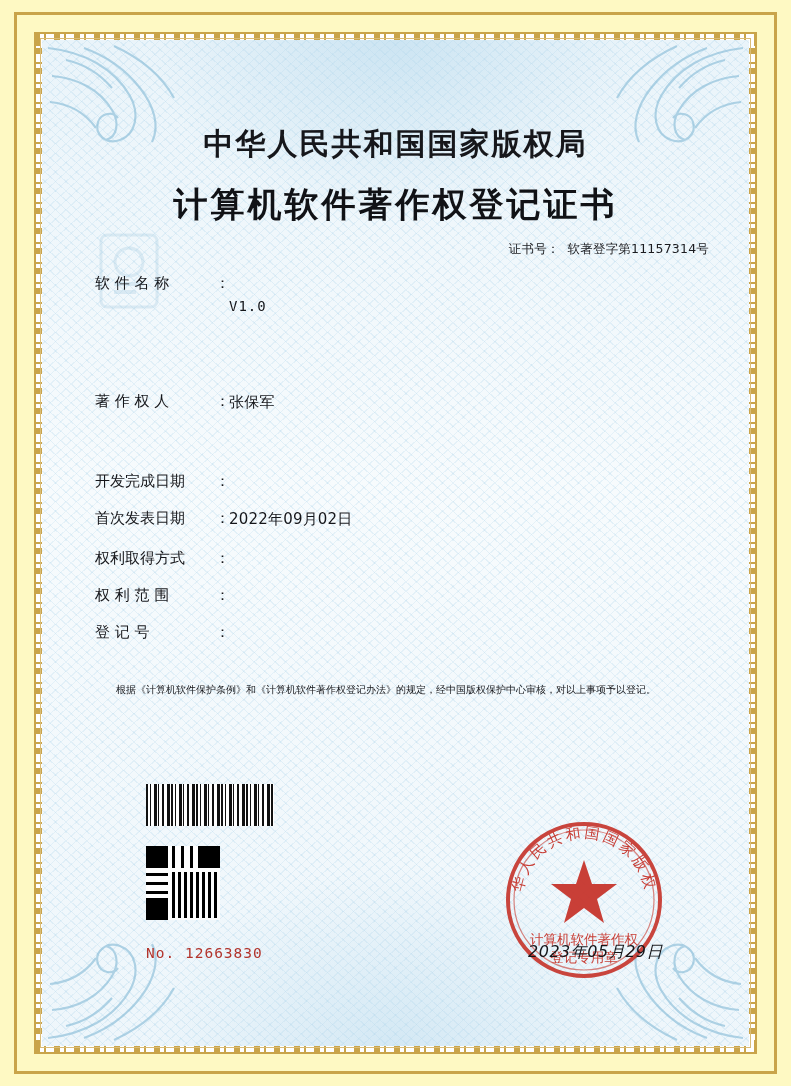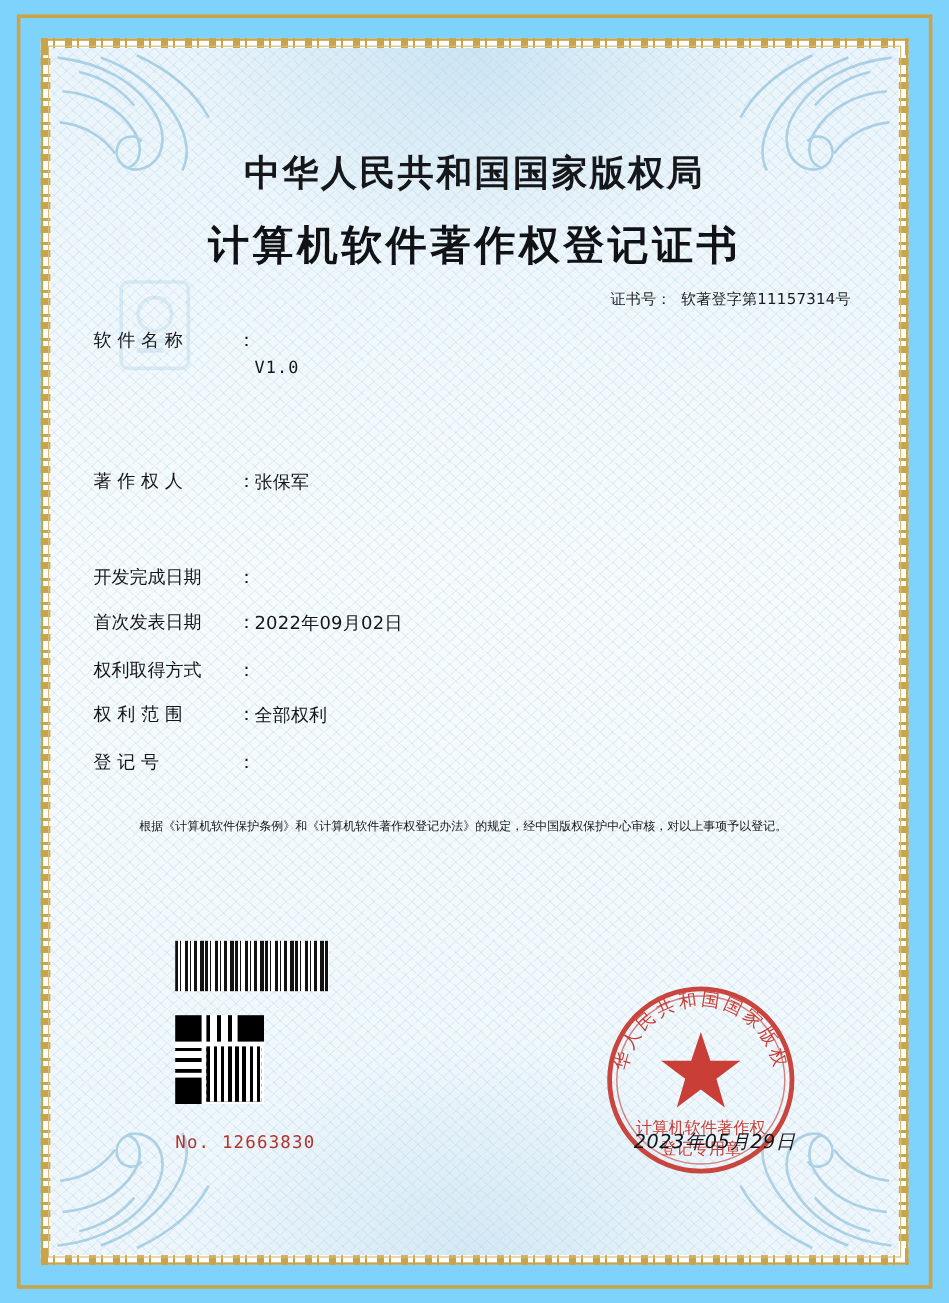--- a/index.html
+++ b/index.html
@@ -11,21 +11,21 @@
     height: 1086px;
     background: #ffffff;
     font-family: "DejaVu Sans", sans-serif;
     overflow: hidden;
   }
 
   .certificate {
     position: relative;
     width: 791px;
     height: 1086px;
-    background: #7dd3fc;
+    background: #fef9c3;
     box-sizing: border-box;
   }
 
   
   .frame-outer {
     position: absolute;
     left: 14px; top: 12px;
     width: 763px; height: 1062px;
     box-sizing: border-box;
     border: 3px solid #c9a44a;
@@ -125,21 +125,21 @@
   
   .emblem {
     position: absolute;
     left: 56px; top: 192px;
     width: 62px; height: 78px;
     opacity: 0.28;
   }
 
   .field-block {
     position: absolute;
-    left: 36px;
+    left: 53px;
     width: 620px;
   }
   .fld {
     display: flex;
     align-items: flex-start;
     font-size: 15px;
     color: #15161a;
     margin-bottom: 6px;
   }
   .fld .label {
@@ -359,21 +359,20 @@
         <div class="colon">：</div>
         <div class="value">2022年09月02日</div>
       </div>
       <div class="fld">
         <div class="label">权利取得方式</div>
         <div class="colon">：</div>
       </div>
       <div class="fld">
         <div class="label spaced">权 利 范 围</div>
         <div class="colon">：</div>
-        <div class="value">全部权利</div>
       </div>
       <div class="fld">
         <div class="label spaced">登 记 号</div>
         <div class="colon">：</div>
       </div>
     </div>
 
     <div class="para">
       <span class="indent"></span><span>根据《计算机软件保护条例》和《计算机软件著作权登记办法》的规定，经中国版权保护中心审核，对以上事项予以登记。</span>
     </div>

